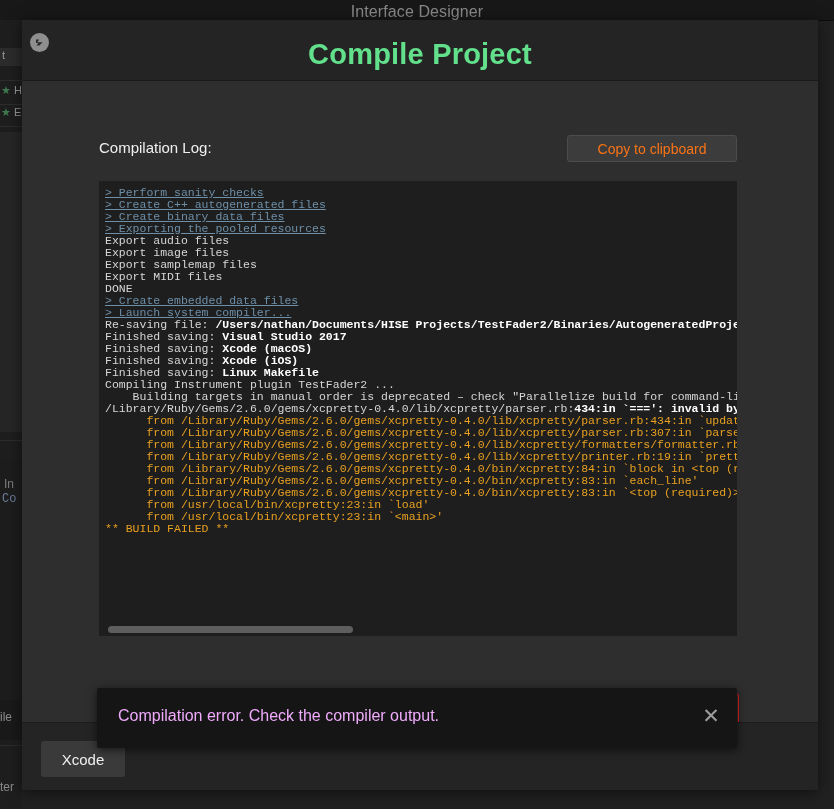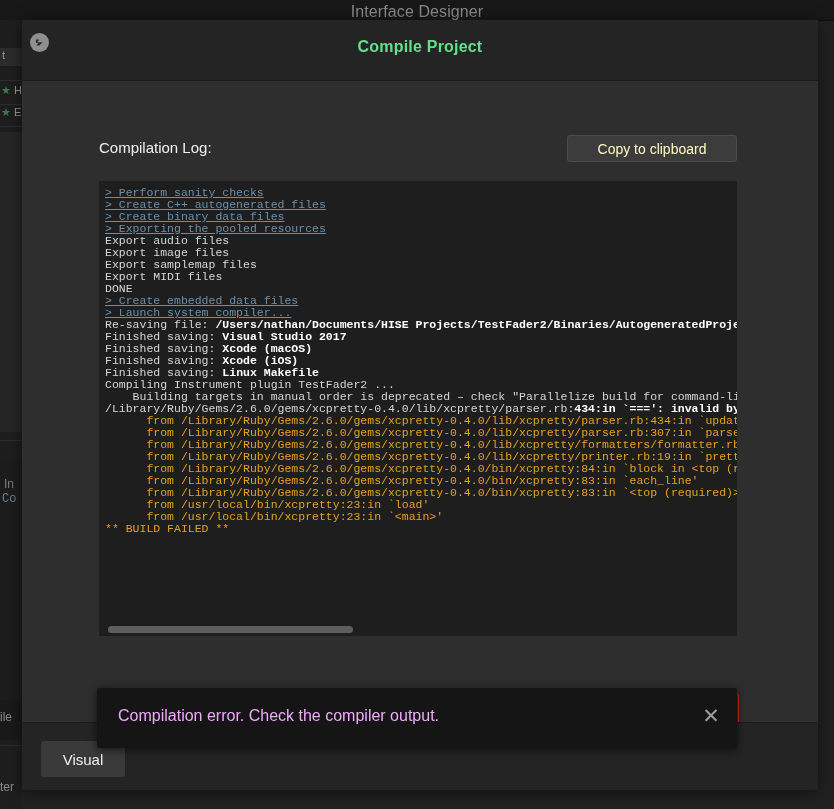--- a/index.html
+++ b/index.html
@@ -138,21 +138,21 @@
     display: flex;
     align-items: center;
     justify-content: center;
   }
   .dialog-logo svg { display: block; }
   .dialog-title {
     position: absolute;
     top: 18px;
     left: 0; right: 0;
     text-align: center;
-    font-size: 16px;
+    font-size: 29px;
     font-weight: bold;
     color: #62e08b;
     letter-spacing: 0.2px;
   }
   .dialog-body {
     position: absolute;
     top: 61px;
     left: 0; right: 0;
     bottom: 67px;
     background: #2e2e2e;
@@ -167,21 +167,21 @@
   }
   .copy-btn {
     position: absolute;
     left: 545px;
     top: 54px;
     width: 170px;
     height: 27px;
     background: #3c3c3c;
     border: 1px solid #4c4c4c;
     border-radius: 3px;
-    color: #fef9c3;
+    color: #f97316;
     font-size: 14px;
     font-family: "Liberation Sans", sans-serif;
     cursor: pointer;
     padding: 0;
   }
 
   
   .log-panel {
     position: absolute;
     left: 77px;
@@ -418,20 +418,20 @@
         <svg width="23" height="23" viewBox="0 0 23 23" aria-hidden="true">
           <circle cx="11.5" cy="11.5" r="11" fill="#e52323"></circle>
           <path d="M6.6 6.6 L16.4 16.4 M16.4 6.6 L6.6 16.4" stroke="#2a1010" stroke-width="2.6" stroke-linecap="round"></path>
         </svg>
       </div>
     </div>
 
   </div>
 
   <div class="dialog-footer">
-    <button class="footer-btn btn-cancel">Visual</button>
+    <button class="footer-btn btn-cancel">Xcode</button>
   </div>
 </div>
 
 <div class="toast">
   <div class="toast-msg">Compilation error. Check the compiler output.</div>
   <button class="toast-close">✕</button>
 </div>
 
 </body></html>

